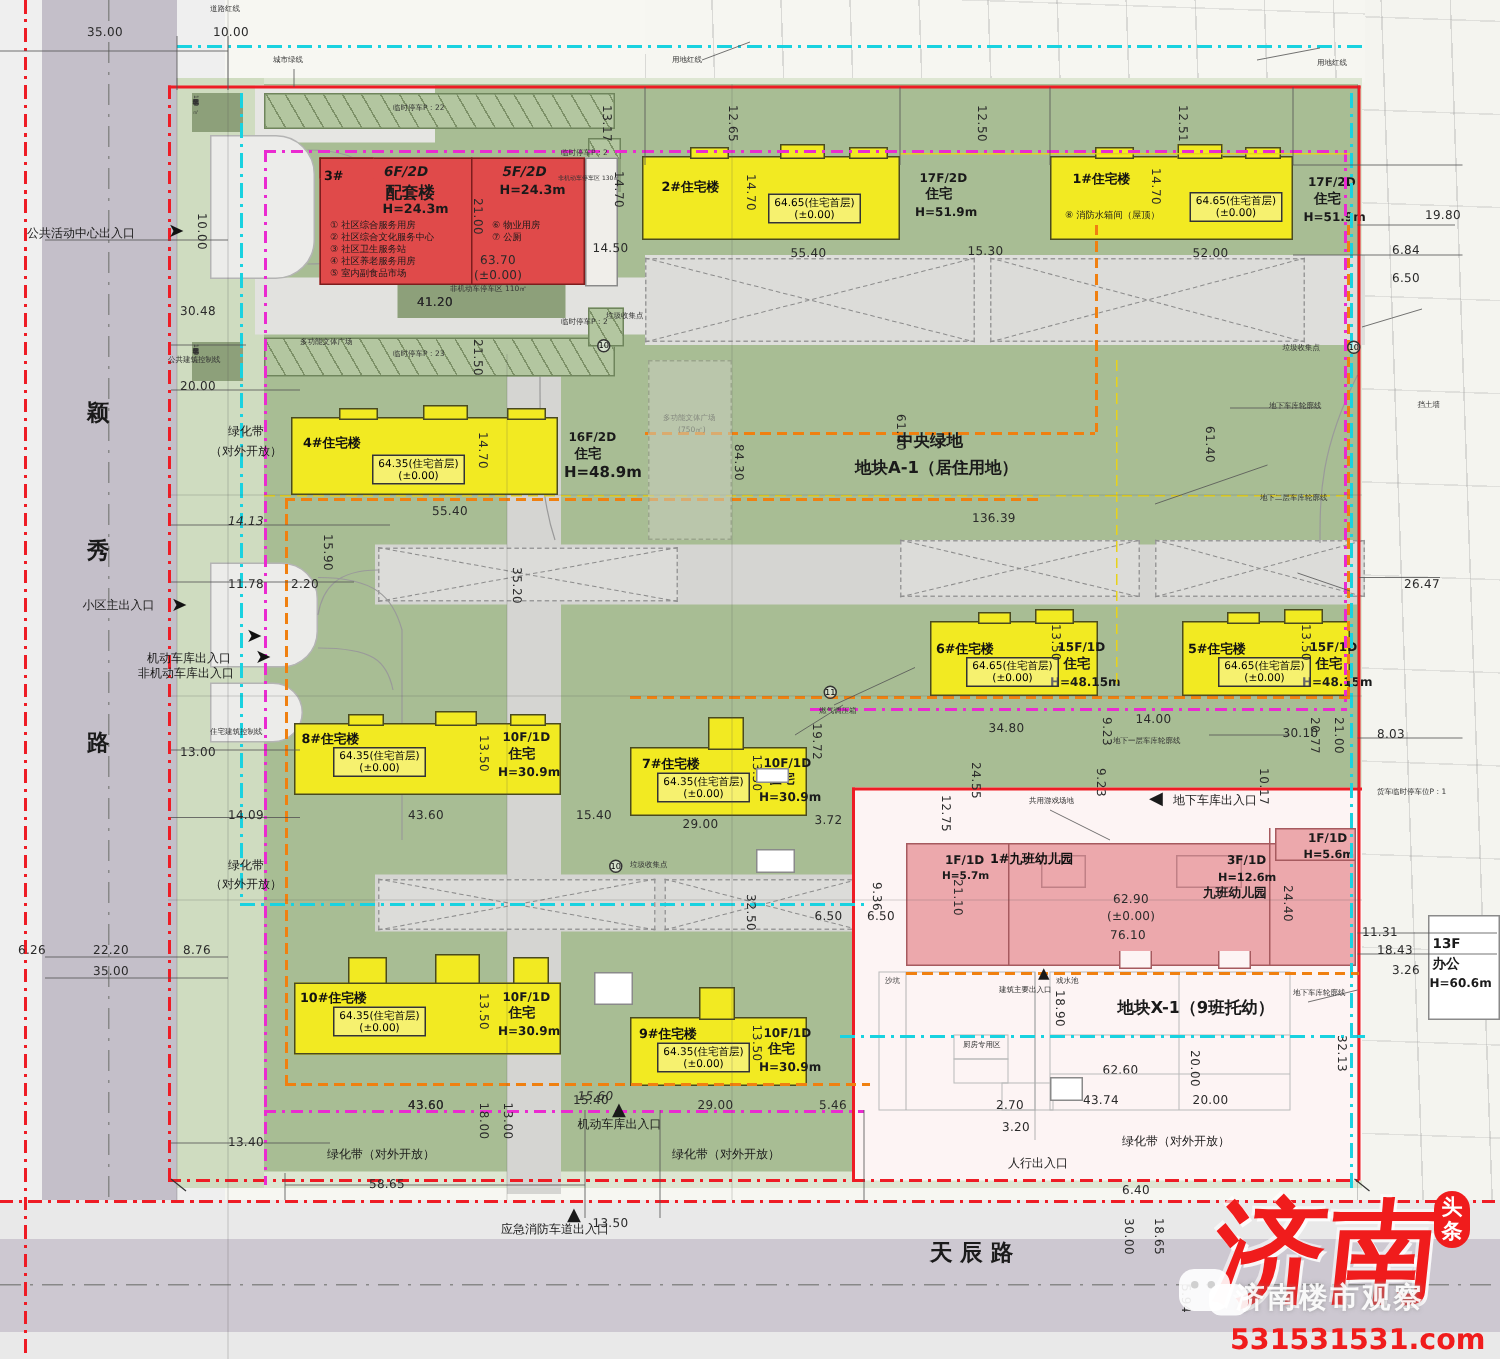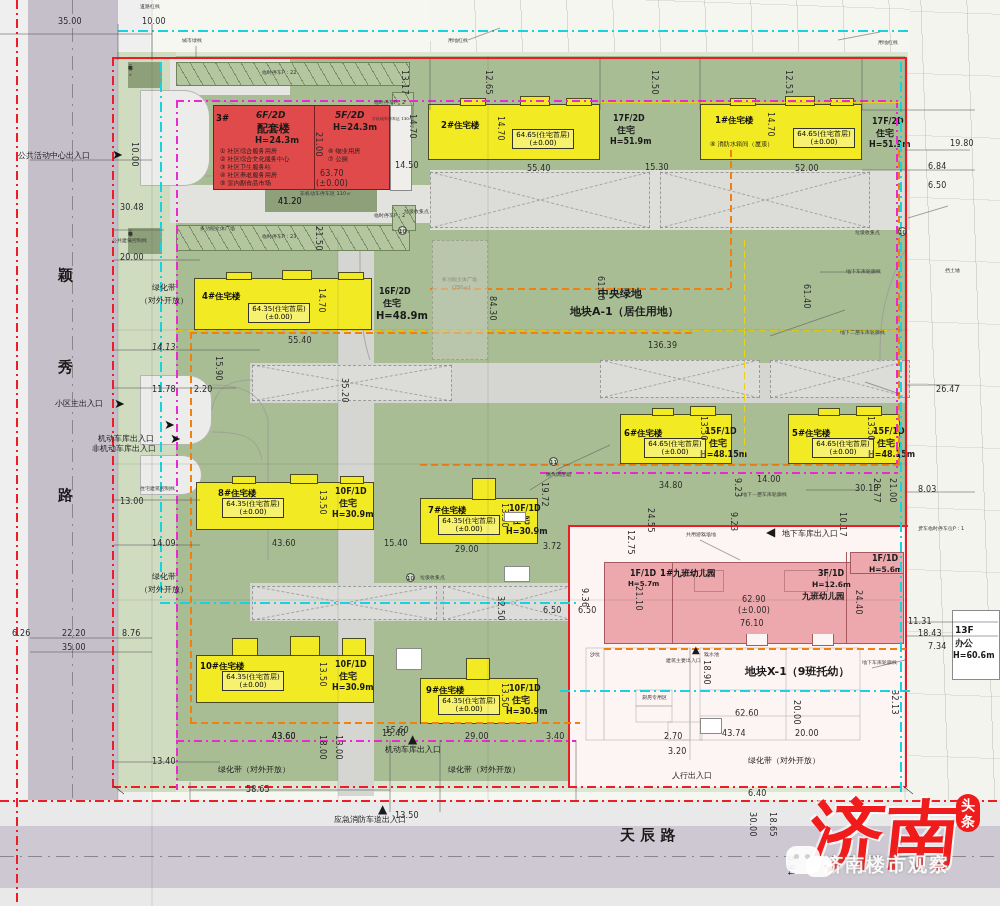--- a/index.html
+++ b/index.html
@@ -298,21 +298,21 @@
   <div class="elev-box" style="left:812px;top:438px;width:62px;">
     <span>64.65(住宅首层)</span><br>
     <span>(±0.00)</span>
   </div>
   <div class="tx dimv" style="left:866px;top:416px;">13.50</div>
 
   <div class="abs bldg-yellow" style="left:196px;top:482px;width:178px;height:48px;"></div>
   <div class="abs bldg-yellow" style="left:232px;top:476px;width:24px;height:8px;"></div>
   <div class="abs bldg-yellow" style="left:290px;top:474px;width:28px;height:10px;"></div>
   <div class="abs bldg-yellow" style="left:340px;top:476px;width:24px;height:8px;"></div>
-  <div class="tx bname" style="left:218px;top:489px;">8#住宅楼</div>
+  <div class="tx bname" style="left:201px;top:489px;">8#住宅楼</div>
   <div class="tx" style="left:335px;top:488px;font-size:8px;font-weight:bold;">10F/1D</div>
   <div class="tx" style="left:339px;top:499px;font-size:9px;font-weight:bold;">住宅</div>
   <div class="tx" style="left:332px;top:511px;font-size:8px;font-weight:bold;">H=30.9m</div>
   <div class="elev-box" style="left:222px;top:498px;width:62px;">
     <span>64.35(住宅首层)</span><br>
     <span>(±0.00)</span>
   </div>
   <div class="tx dim" style="left:272px;top:540px;">43.60</div>
   <div class="tx dimv" style="left:318px;top:490px;">13.50</div>
 
@@ -567,33 +567,33 @@
   <div class="tx dim" style="left:795px;top:730px;">20.00</div>
   <div class="tx dim" style="left:722px;top:730px;">43.74</div>
 
   <div class="tx dim" style="left:950px;top:140px;">19.80</div>
   <div class="tx dim" style="left:928px;top:163px;">6.84</div>
   <div class="tx dim" style="left:928px;top:182px;">6.50</div>
   <div class="tx dim" style="left:936px;top:386px;">26.47</div>
   <div class="tx dim" style="left:918px;top:486px;">8.03</div>
   <div class="tx dim" style="left:908px;top:618px;">11.31</div>
   <div class="tx dim" style="left:918px;top:630px;">18.43</div>
-  <div class="tx dim" style="left:928px;top:643px;">7.34</div>
+  <div class="tx dim" style="left:928px;top:643px;">3.26</div>
   <div class="tx dimv" style="left:838px;top:512px;">10.17</div>
   <div class="tx tiny" style="left:945px;top:268px;">挡土墙</div>
   <div class="tx tiny" style="left:862px;top:660px;">地下车库轮廓线</div>
 
   <div class="tx dim" style="left:246px;top:786px;">58.65</div>
   <div class="tx dim" style="left:395px;top:812px;">13.50</div>
   <div class="tx dim" style="left:272px;top:733px;">43.60</div>
   <div class="tx dimv" style="left:318px;top:735px;">18.00</div>
   <div class="tx dimv" style="left:334px;top:735px;">13.00</div>
   <div class="tx dim" style="left:382px;top:730px;">15.40</div>
   <div class="tx dim" style="left:465px;top:733px;">29.00</div>
-  <div class="tx dim" style="left:546px;top:733px;">3.40</div>
+  <div class="tx dim" style="left:546px;top:733px;">5.46</div>
   <div class="tx dim" style="left:748px;top:790px;">6.40</div>
   <div class="tx dimv" style="left:748px;top:812px;">30.00</div>
   <div class="tx dimv" style="left:768px;top:812px;">18.65</div>
   <div class="tx dimv" style="left:786px;top:856px;">5.94</div>
   <div class="tx dim" style="left:385px;top:727px;font-style:italic;">15.60</div>
   <div class="tx dim" style="left:668px;top:748px;">3.20</div>
   <div class="tx dim" style="left:664px;top:733px;">2.70</div>
 
   <div class="tx bigname" style="left:598px;top:288px;">中央绿地</div>
   <div class="tx bigname" style="left:570px;top:306px;">地块A-1（居住用地）</div>
@@ -665,16 +665,17 @@
   <div class="tx roadname" style="left:58px;top:360px;">秀</div>
   <div class="tx roadname" style="left:58px;top:488px;">路</div>
   <div class="tx roadname" style="left:620px;top:828px;">天 辰 路</div>
 
   <div class="wm-jinan" style="left:810px;top:786px;">济南</div>
   <div class="wm-toutiao" style="left:956px;top:794px;width:24px;">
     <span>头</span><br>
     <span>条</span>
   </div>
   <div class="wm-sub" style="left:824px;top:852px;">济南楼市观察</div>
+  <div class="wm-url" style="left:820px;top:882px;">531531531.com</div>
   <div class="wm-wechat" style="left:786px;top:846px;"></div>
   <div class="wm-wechat2" style="left:806px;top:856px;"></div>
 
 </div>
 
 </body></html>

